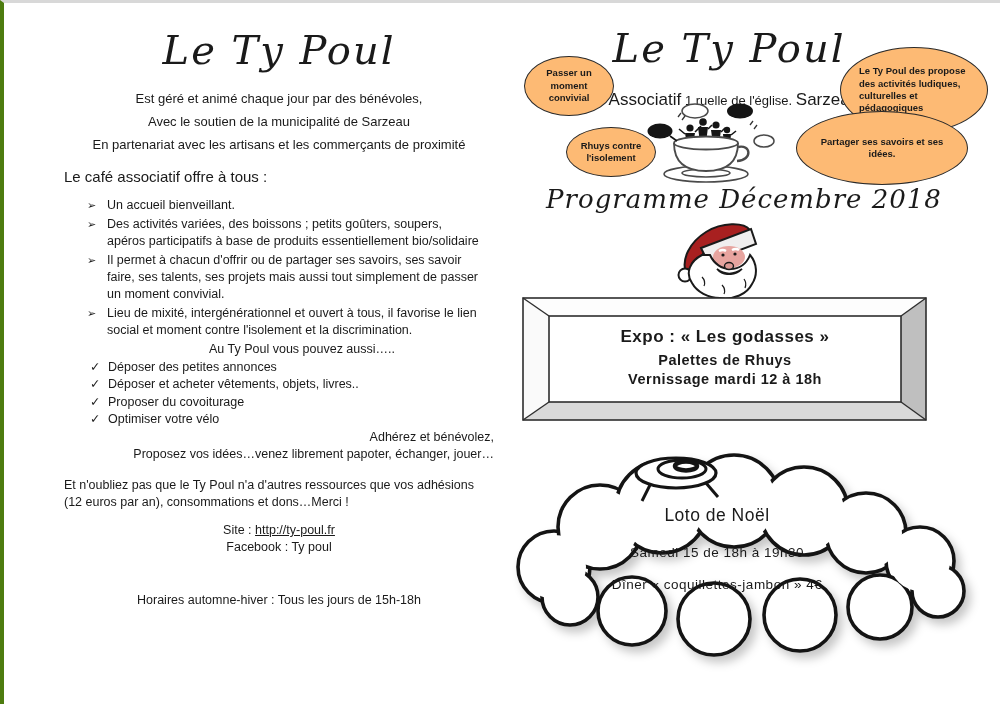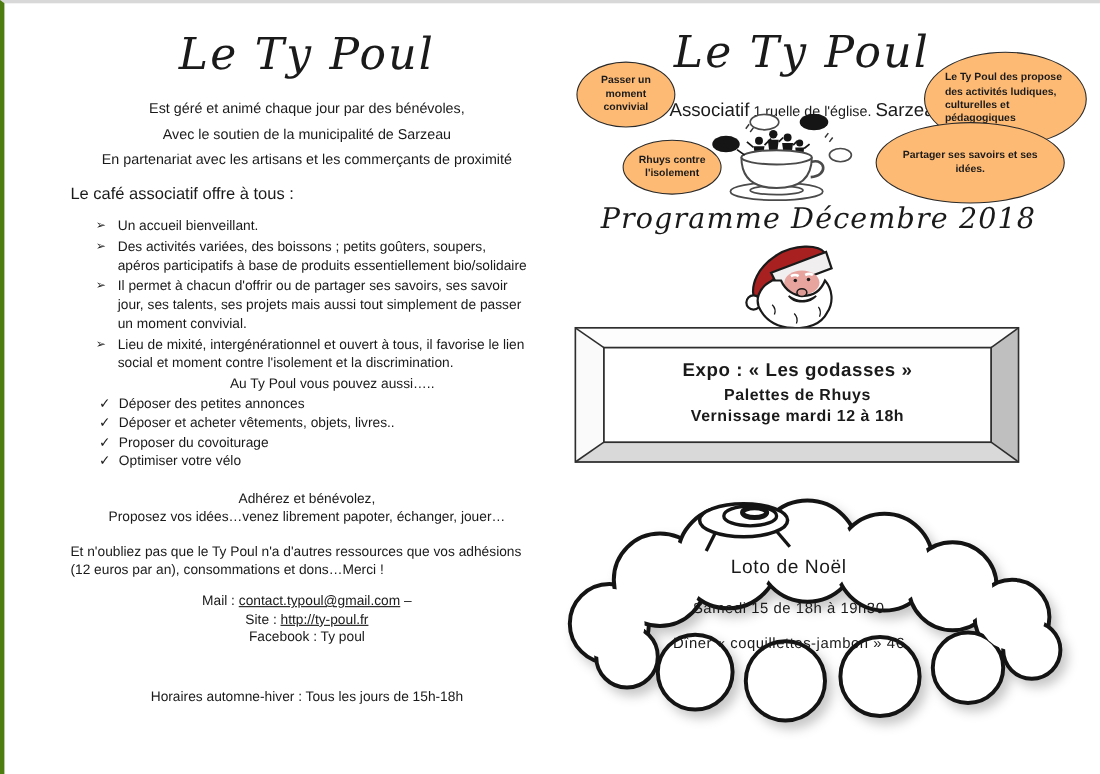--- a/index.html
+++ b/index.html
@@ -16,21 +16,21 @@
   .intro{margin-top:14px;text-align:center;font-size:13px;line-height:23px;}
   .offer-heading{margin-top:12px;font-size:15px;}
   .offer-list{margin-top:12px;}
   .offer-item{display:flex;padding-left:23px;margin-bottom:2px;font-size:12.5px;line-height:17px;}
   .offer-item .glyph{width:20px;flex:none;font-size:11px;}
   .offer-item .offer-text{flex:1;max-width:372px;}
   .aussi-line{text-align:center;padding-left:46px;font-size:12.5px;line-height:17px;margin-top:1px;}
   .check-list{margin-top:1px;}
   .check-item{display:flex;padding-left:26px;font-size:12.5px;line-height:17.3px;}
   .check-item .glyph{width:18px;flex:none;}
-  .join{margin-top:17px;text-align:center;font-size:12.5px;line-height:17px;}
+  .join{margin-top:1px;text-align:right;font-size:12.5px;line-height:17px;}
   .resources{margin-top:14px;font-size:12.5px;line-height:17px;max-width:426px;}
   .contact{margin-top:11px;text-align:center;font-size:12.5px;line-height:16.5px;}
   .contact .link{text-decoration:underline;color:#1a1a1a;cursor:pointer;}
   .hours{margin-top:37px;text-align:center;font-size:12.5px;line-height:16.5px;}
 
   
   .right-col{position:absolute;left:510px;top:0;width:490px;height:701px;}
   .right-title{position:absolute;left:95px;top:22px;width:240px;text-align:center;font-size:40px;letter-spacing:2px;}
   .right-subtitle{position:absolute;left:2px;top:87px;width:396px;text-align:center;font-size:17px;white-space:nowrap;}
   .right-subtitle .small{font-size:13px;}
@@ -78,21 +78,21 @@
       <div class="offer-item">
         <span class="glyph">➢</span>
         <span class="offer-text">Un accueil bienveillant.</span>
       </div>
       <div class="offer-item">
         <span class="glyph">➢</span>
         <span class="offer-text">Des activités variées, des boissons ; petits goûters, soupers, apéros participatifs à base de produits essentiellement bio/solidaire</span>
       </div>
       <div class="offer-item">
         <span class="glyph">➢</span>
-        <span class="offer-text">Il permet à chacun d'offrir ou de partager ses savoirs, ses savoir jour, ses talents, ses projets mais aussi tout simplement de passer un moment convivial.</span>
+        <span class="offer-text">Il permet à chacun d'offrir ou de partager ses savoirs, ses savoir faire, ses talents, ses projets mais aussi tout simplement de passer un moment convivial.</span>
       </div>
       <div class="offer-item">
         <span class="glyph">➢</span>
         <span class="offer-text">Lieu de mixité, intergénérationnel et ouvert à tous, il favorise le lien social et moment contre l'isolement et la discrimination.</span>
       </div>
     </div>
 
     <div class="aussi-line">Au Ty Poul vous pouvez aussi…..</div>
 
     <div class="check-list">
@@ -115,21 +115,20 @@
     </div>
 
     <div class="join">
       <div>Adhérez et bénévolez,</div>
       <div>Proposez vos idées…venez librement papoter, échanger, jouer…</div>
     </div>
 
     <div class="resources">Et n'oubliez pas que le Ty Poul n'a d'autres ressources que vos adhésions (12 euros par an), consommations et dons…Merci !</div>
 
     <div class="contact">
-      <div><span>Mail : </span><span class="link">contact.typoul@gmail.com</span><span> –</span></div>
       <div><span>Site : </span><span class="link">http://ty-poul.fr</span></div>
       <div>Facebook : Ty poul</div>
     </div>
 
     <div class="hours">
       <div>Horaires automne-hiver : Tous les jours de 15h-18h</div>
     </div>
   </div>
 
   <div class="right-col">

